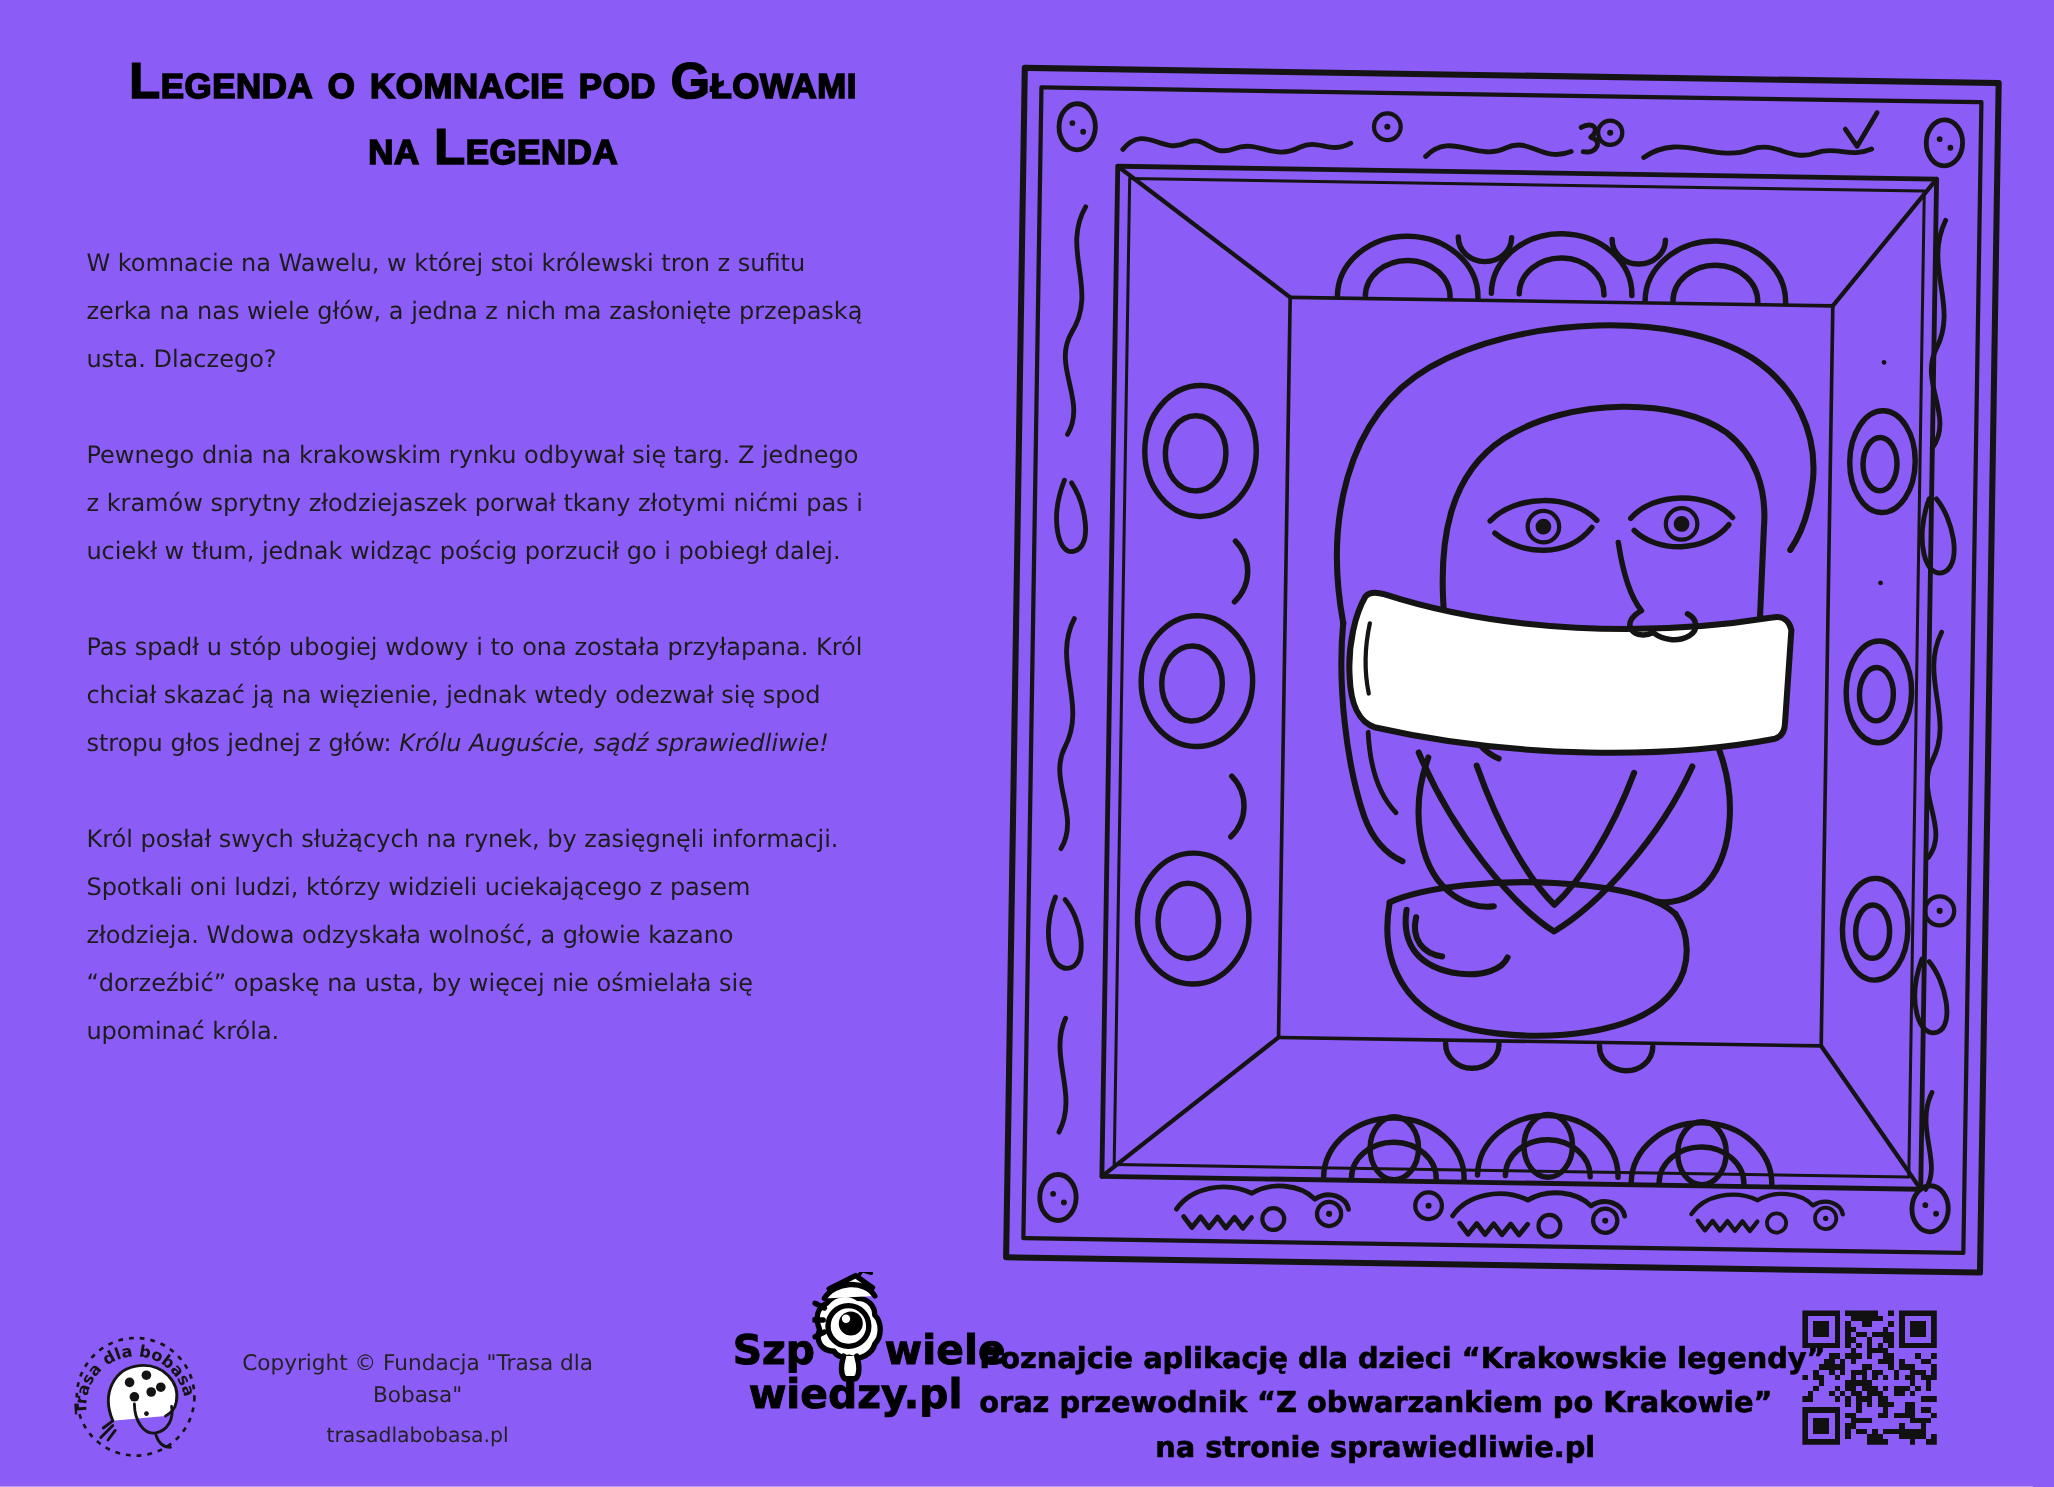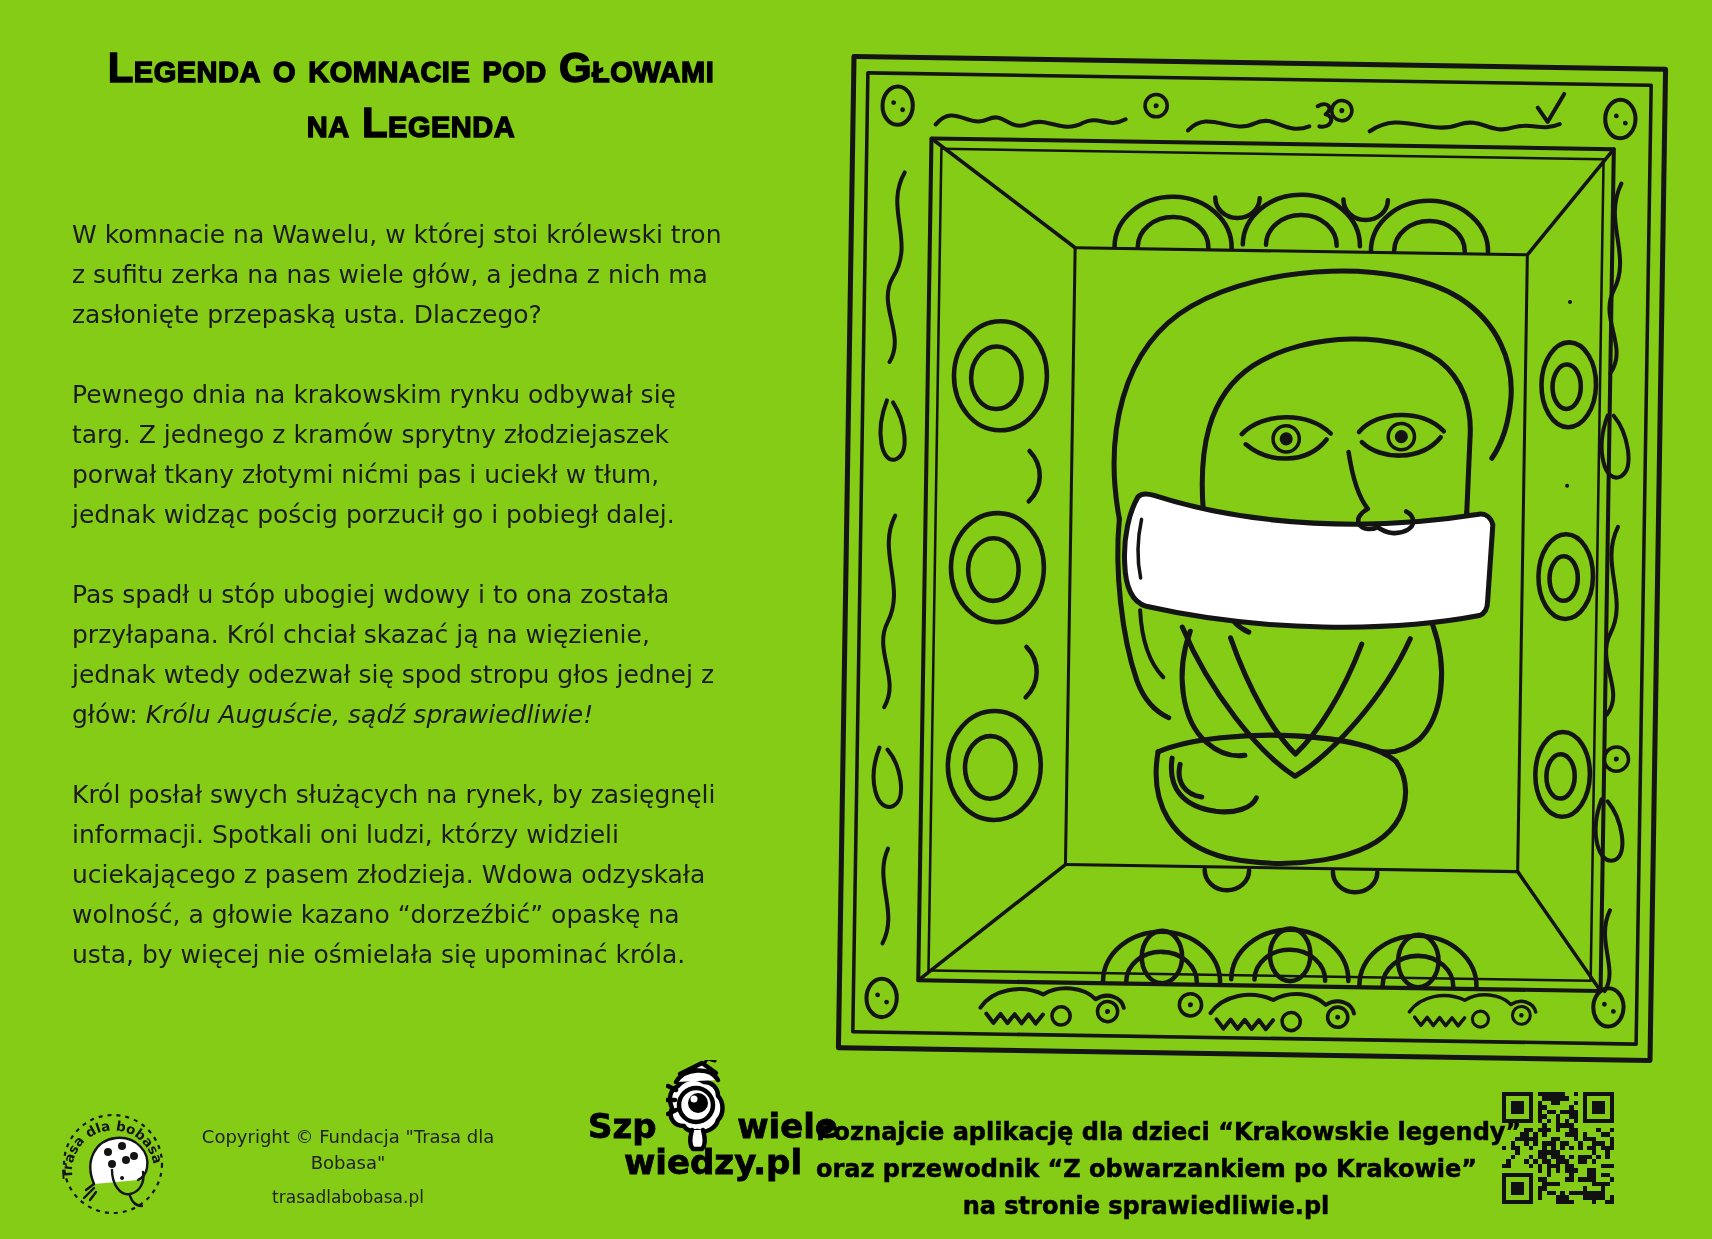--- a/index.html
+++ b/index.html
@@ -1,35 +1,35 @@
 <!DOCTYPE html>
 <html lang="pl"><head>
 <meta charset="utf-8">
 <style>
   html,body{margin:0;padding:0;background:#fff;}
-  .page{position:relative;width:1712px;height:1239px;background:#84cc16;overflow:hidden;
+  .page{position:relative;width:1712px;height:1239px;background:#8b5cf6;overflow:hidden;
         font-family:"DejaVu Sans","Liberation Sans",sans-serif;color:#161616;}
   
   .left-col{position:absolute;left:28px;top:40px;width:766px;}
   .title{font-family:"Liberation Sans",sans-serif;font-variant:small-caps;
          font-weight:900;text-align:center;font-size:42px;line-height:1.32;
          letter-spacing:.5px;color:#000;-webkit-text-stroke:1.4px #000;}
-  .story{width:652px;margin:64px 0 0 44px;font-size:25px;line-height:40px;color:#1c1c1c;}
+  .story{width:652px;margin:48px 0 0 44px;font-size:20px;line-height:40px;color:#1c1c1c;}
   .story p{margin:0 0 40px 0;}
   .story .it{font-style:italic;}
   
   .frame-wrap{position:absolute;left:828px;top:46px;width:848px;height:1026px;}
   .frame-wrap svg{width:100%;height:100%;}
   
   .badge{position:absolute;left:60px;top:1108px;width:106px;height:112px;}
   .copyright{position:absolute;left:168px;top:1124px;width:360px;text-align:center;
              font-size:18px;line-height:26px;color:#222;}
   .copyright .site{margin-top:8px;font-size:17px;}
   .szpiedzy{position:absolute;left:588px;top:1060px;width:250px;text-align:center;color:#000;}
-  .szp-line1{display:flex;align-items:flex-end;justify-content:space-between;
+  .szp-line1{display:flex;align-items:flex-end;justify-content:flex-end;
              font-weight:bold;font-size:34px;-webkit-text-stroke:.8px #000;}
   .szp-line1 .eye-ico{width:62px;height:92px;margin:0 -2px -6px -2px;}
   .szp-line2{font-weight:bold;font-size:34px;margin-top:-4px;-webkit-text-stroke:.8px #000;}
   .promo{position:absolute;left:816px;top:1114px;width:660px;text-align:center;
          font-weight:bold;font-size:24px;line-height:37px;color:#000;
          -webkit-text-stroke:.5px #000;}
   .promo div{white-space:nowrap;}
   .qr{position:absolute;left:1502px;top:1092px;width:112px;height:112px;}
 </style>
 </head>

